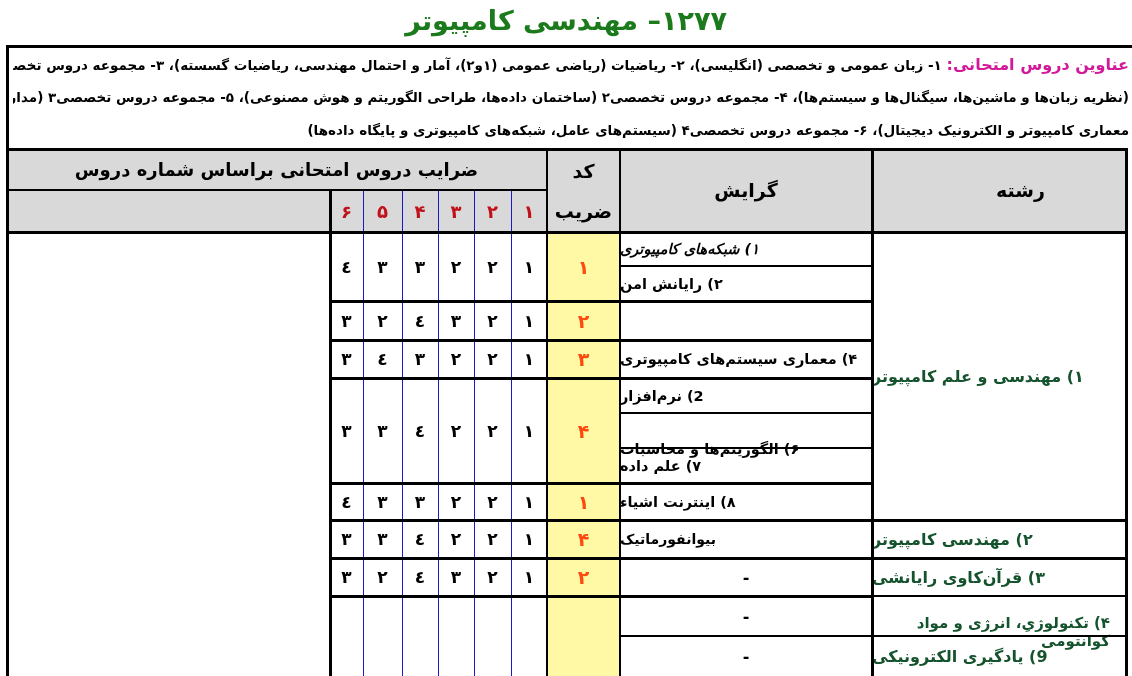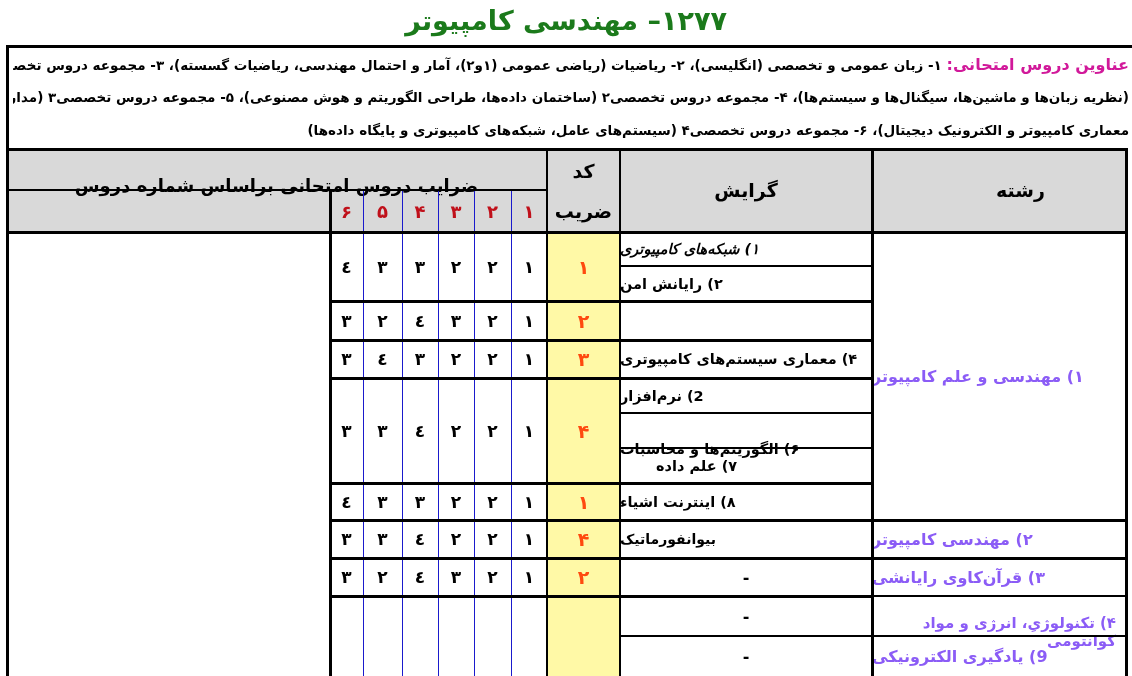--- a/index.html
+++ b/index.html
@@ -20,21 +20,21 @@
   .hdr { background:#d9d9d9; }
   .yellow { background:#fff9a6; }
   .num-red { color:#c0101a; font-size:18px; }
   .code-num { color:#ff4a0f; font-size:19px; }
   .coef { font-size:17px; }
   .vline-blue { position:absolute; width:1px; background:#1a1acc; }
   .hline { position:absolute; height:3px; background:#000; }
   .vline { position:absolute; width:3px; background:#000; }
   .hline-thin { position:absolute; height:2px; background:#000; }
   .sub { justify-content:flex-end; padding-right:8px; font-size:14.5px; }
-  .field-red { color:#8b5cf6; font-size:16px; justify-content:flex-end; padding-right:12px; }
+  .field-red { color:#14532d; font-size:16px; justify-content:flex-end; padding-right:18px; }
 </style>
 </head>
 <body>
 
 <div class="title">۱۲۷۷– مهندسی کامپیوتر</div>
 
 <div class="info">
   <div class="info-line"><span class="info-lead">عناوین دروس امتحانی:</span><span> ۱- زبان عمومی و تخصصی (انگلیسی)، ۲- ریاضیات (ریاضی عمومی (۱و۲)، آمار و احتمال مهندسی، ریاضیات گسسته)، ۳- مجموعه دروس تخصصی۱</span></div>
   <div class="info-line">(نظریه زبان‌ها و ماشین‌ها، سیگنال‌ها و سیستم‌ها)، ۴- مجموعه دروس تخصصی۲ (ساختمان داده‌ها، طراحی الگوریتم و هوش مصنوعی)، ۵- مجموعه دروس تخصصی۳ (مدار منطقی،</div>
   <div class="info-line">معماری کامپیوتر و الکترونیک دیجیتال)، ۶- مجموعه دروس تخصصی۴ (سیستم‌های عامل، شبکه‌های کامپیوتری و پایگاه داده‌ها)</div>
@@ -44,37 +44,37 @@
 
   <div class="cell hdr" style="left:0;top:0;width:1122px;height:84px;"></div>
 
   <div class="cell" style="left:866px;top:0;width:256px;height:84px;font-size:19px;padding-left:41px;">رشته</div>
 
   <div class="cell" style="left:614px;top:0;width:252px;height:84px;font-size:19px;">گرایش</div>
 
   <div class="cell" style="left:541px;top:4px;width:73px;height:38px;font-size:19px;">کد</div>
   <div class="cell" style="left:541px;top:44px;width:73px;height:38px;font-size:19px;">ضریب</div>
 
-  <div class="cell" style="left:0;top:0;width:541px;height:42px;font-size:18px;margin-top:16px;">ضرایب دروس امتحانی براساس شماره دروس</div>
+  <div class="cell" style="left:0;top:0;width:541px;height:42px;font-size:18px;">ضرایب دروس امتحانی براساس شماره دروس</div>
 
   <div class="cell num-red" style="left:505px;top:42px;width:36px;height:42px;">۱</div>
   <div class="cell num-red" style="left:468px;top:42px;width:37px;height:42px;">۲</div>
   <div class="cell num-red" style="left:432px;top:42px;width:36px;height:42px;">۳</div>
   <div class="cell num-red" style="left:396px;top:42px;width:36px;height:42px;">۴</div>
   <div class="cell num-red" style="left:357px;top:42px;width:39px;height:42px;">۵</div>
   <div class="cell num-red" style="left:324px;top:42px;width:33px;height:42px;">۶</div>
 
   <div class="cell yellow" style="left:541px;top:84px;width:73px;height:444px;"></div>
 
   <div class="cell sub" style="left:614px;top:84px;width:252px;height:34px;font-style:italic;">۱) شبکه‌های کامپیوتری</div>
   <div class="cell sub" style="left:614px;top:118px;width:252px;height:35px;">۲) رایانش امن</div>
   <div class="cell sub" style="left:614px;top:192px;width:252px;height:38px;">۴) معماری سیستم‌های کامپیوتری</div>
   <div class="cell sub" style="left:614px;top:230px;width:252px;height:35px;">2) نرم‌افزار</div>
   <div class="cell sub" style="left:614px;top:265px;width:252px;height:35px;margin-top:18px;">۶) الگوریتم‌ها و محاسبات</div>
-  <div class="cell sub" style="left:614px;top:300px;width:252px;height:35px;margin-left:36px;">۷) علم داده</div>
+  <div class="cell sub" style="left:614px;top:300px;width:252px;height:35px;">۷) علم داده</div>
   <div class="cell sub" style="left:614px;top:335px;width:252px;height:37px;">۸) اینترنت اشیاء</div>
   <div class="cell sub" style="left:614px;top:372px;width:252px;height:38px;font-size:14px;justify-content:flex-end;padding-right:2px;">بیوانفورماتیک</div>
   <div class="cell" style="left:614px;top:410px;width:252px;height:38px;font-size:16px;">-</div>
   <div class="cell" style="left:614px;top:448px;width:252px;height:40px;font-size:16px;">-</div>
   <div class="cell" style="left:614px;top:488px;width:252px;height:40px;font-size:16px;">-</div>
 
   <div class="cell field-red" style="left:866px;top:84px;width:256px;height:288px;">۱) مهندسی و علم کامپیوتر</div>
   <div class="cell field-red" style="left:866px;top:372px;width:256px;height:38px;">۲) مهندسی کامپیوتر</div>
   <div class="cell field-red" style="left:866px;top:410px;width:256px;height:38px;">۳) قرآن‌کاوی رایانشی</div>
   <div class="cell field-red" style="left:866px;top:448px;width:256px;height:40px;font-size:15px;margin-top:16px;">۴) تکنولوژیِ، انرژی و مواد کوانتومی</div>

